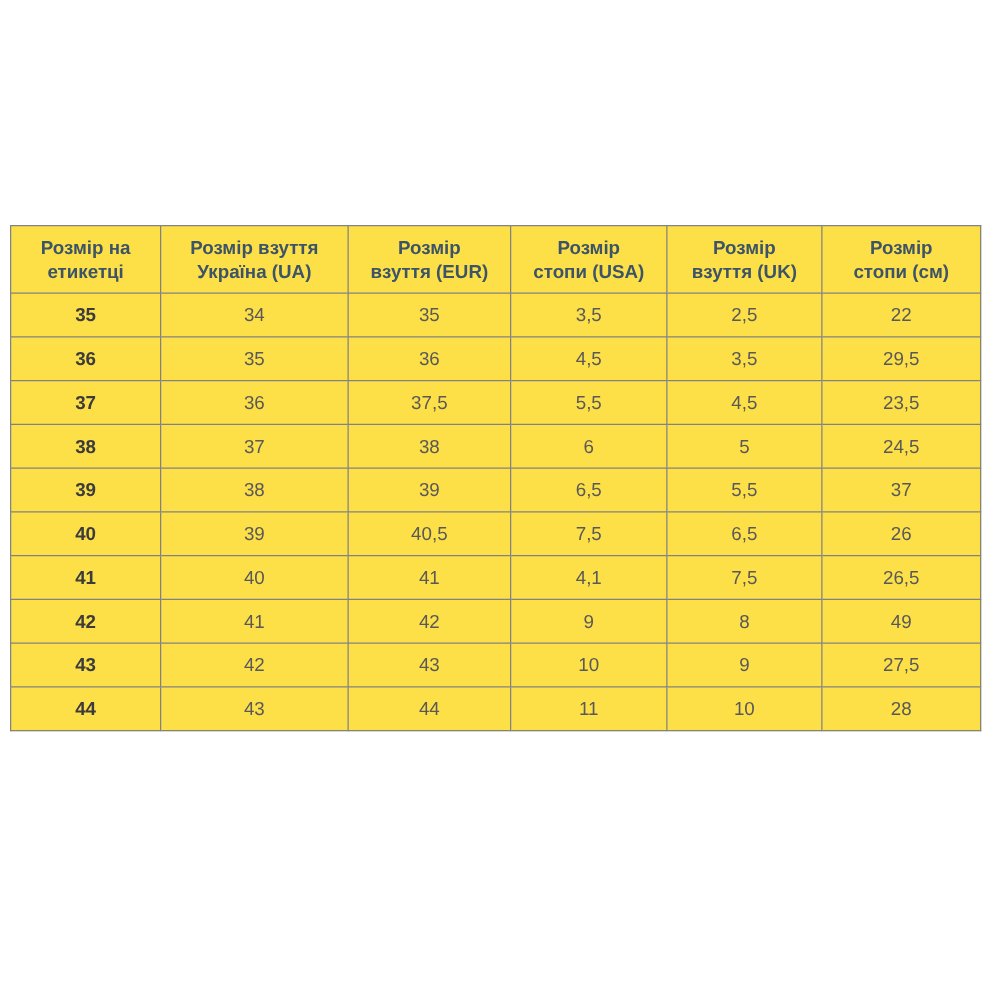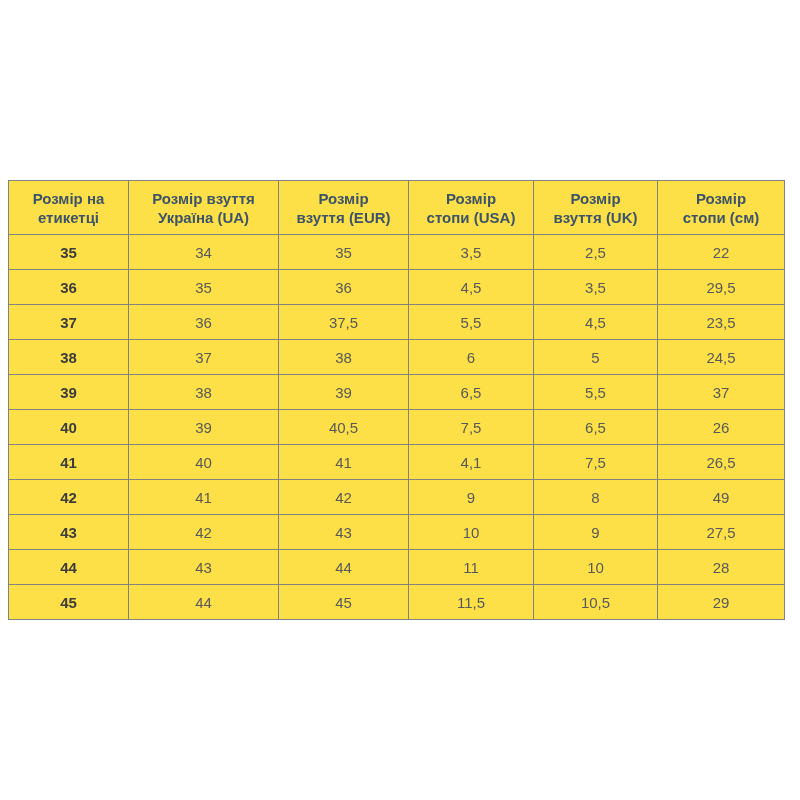--- a/index.html
+++ b/index.html
@@ -167,23 +167,15 @@
           <td>27,5</td>
         </tr>
         <tr>
           <td class="label-col">44</td>
           <td>43</td>
           <td>44</td>
           <td>11</td>
           <td>10</td>
           <td>28</td>
         </tr>
-        <tr>
-          <td class="label-col">45</td>
-          <td>44</td>
-          <td>45</td>
-          <td>11,5</td>
-          <td>10,5</td>
-          <td>29</td>
-        </tr>
       </tbody>
   </table>
 </div>
 
 </body></html>

